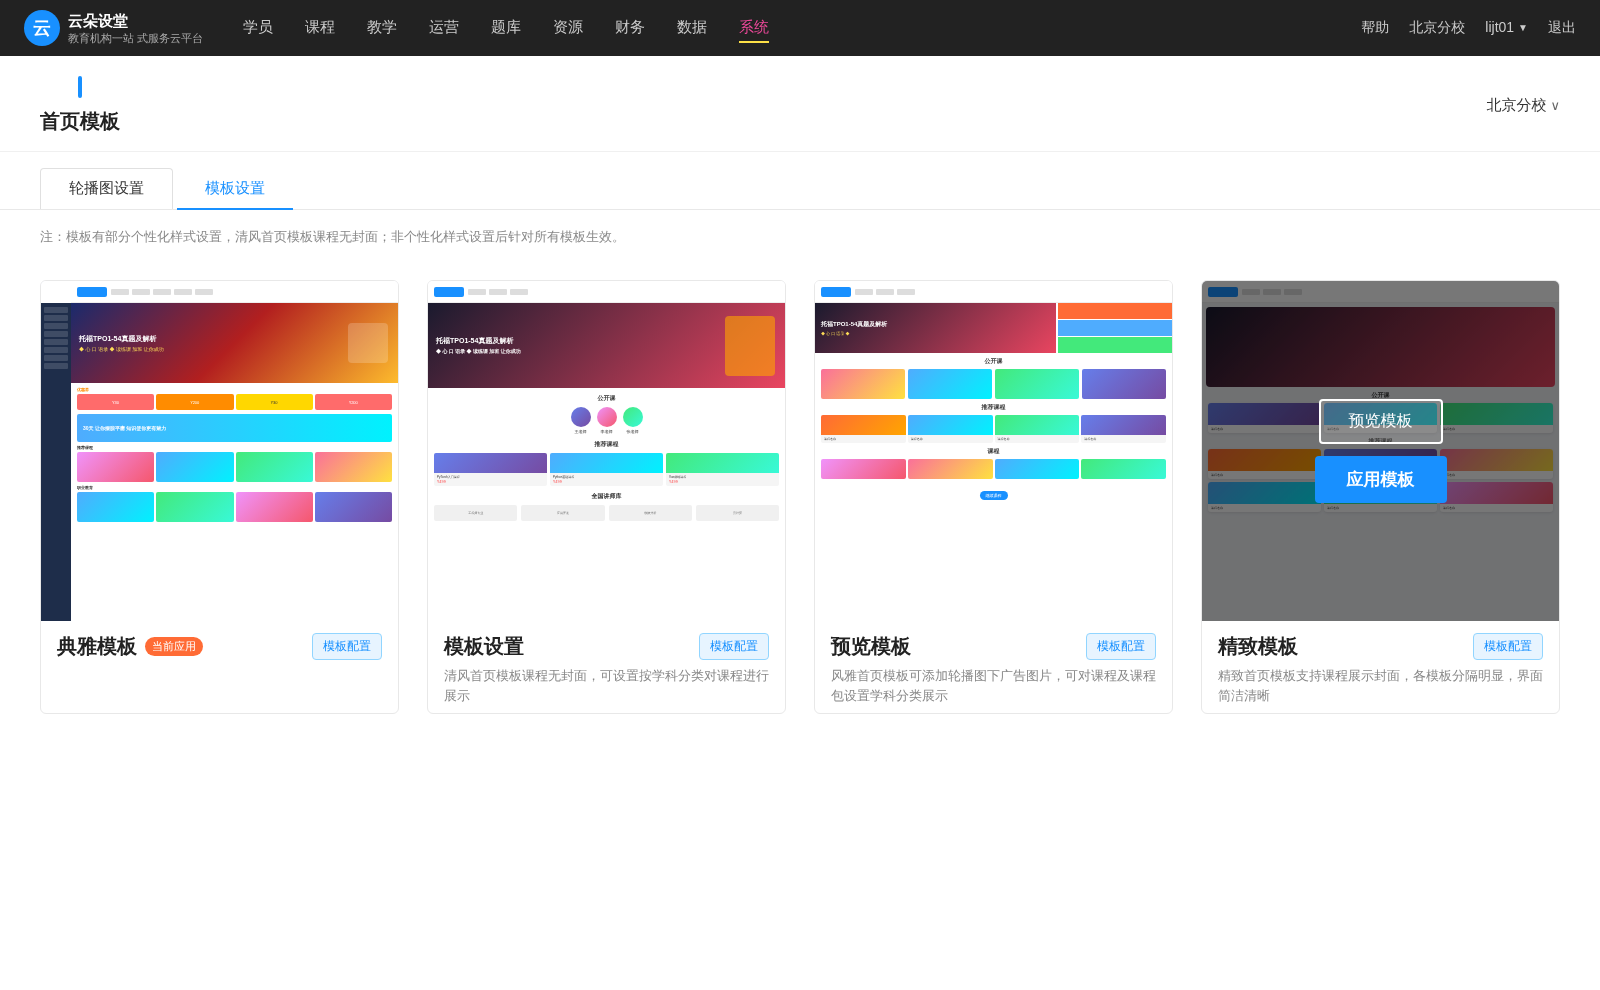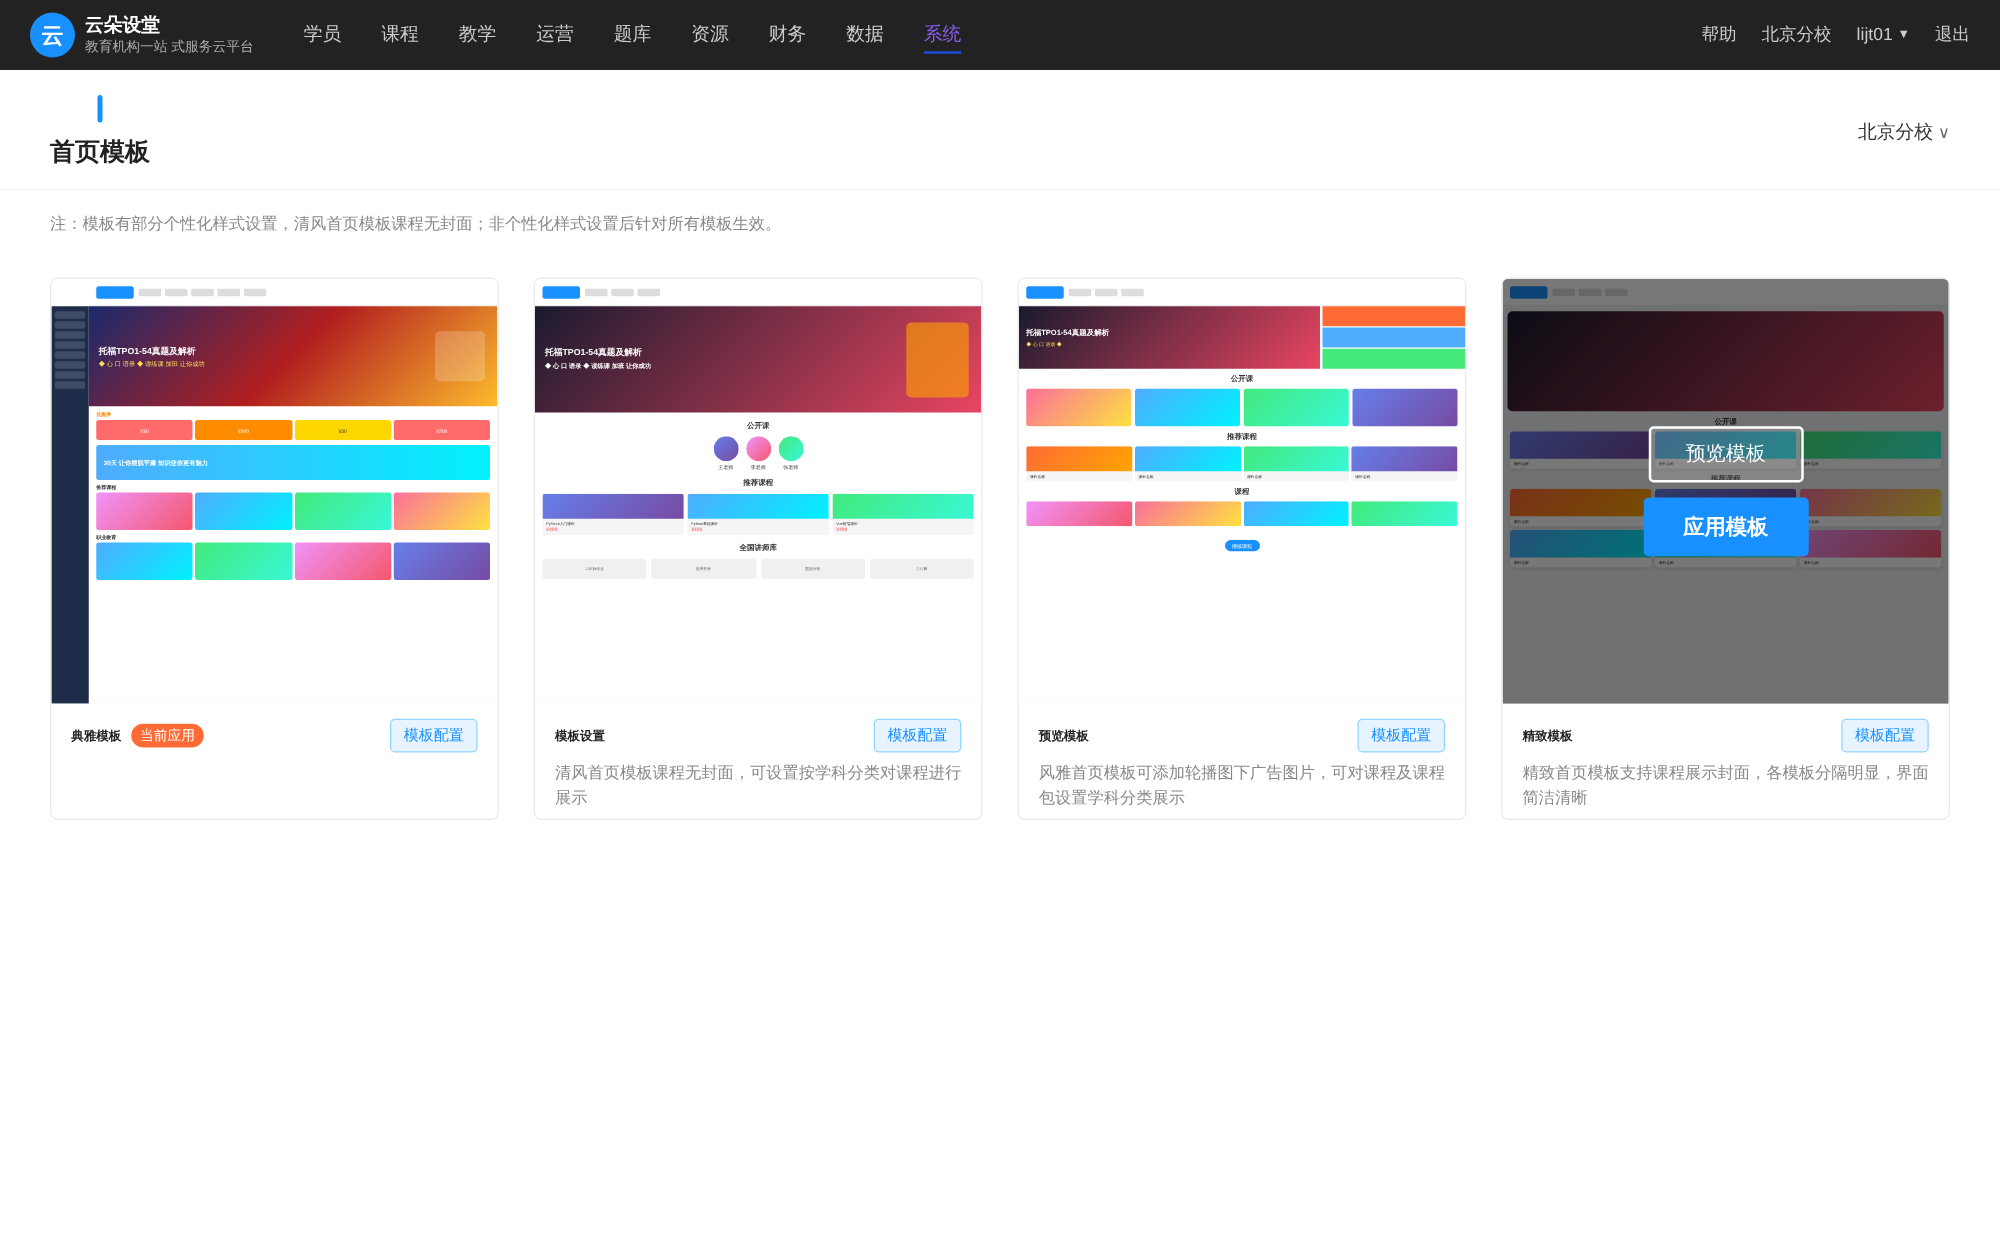--- a/index.html
+++ b/index.html
@@ -6,21 +6,21 @@
     body { font-family: 'PingFang SC', 'Microsoft YaHei', sans-serif; background: #f5f5f5; min-width: 1600px; }
 
     
     .nav { background: #222; height: 56px; display: flex; align-items: center; padding: 0 24px; }
     .nav-logo { display: flex; align-items: center; margin-right: 40px; }
     .nav-logo-icon { width: 36px; height: 36px; background: #1890ff; border-radius: 50%; display: flex; align-items: center; justify-content: center; color: #fff; font-size: 18px; font-weight: bold; margin-right: 8px; }
     .nav-logo-text { color: #fff; font-size: 13px; line-height: 1.3; }
     .nav-logo-text .line1 { font-size: 15px; font-weight: bold; }
     .nav-menu { display: flex; gap: 32px; flex: 1; }
     .nav-item { color: #ccc; font-size: 15px; cursor: pointer; padding: 4px 0; }
-    .nav-item.active { color: #8b5cf6; border-bottom: 2px solid #1d4ed8; }
+    .nav-item.active { color: #ec4899; border-bottom: 2px solid #fde047; }
     .nav-right { display: flex; align-items: flex-start; gap: 20px; }
     .nav-right-item { color: #ccc; font-size: 14px; cursor: pointer; }
     .nav-right-item.user { display: flex; align-items: center; gap: 4px; }
     .nav-right-item.user::after { content: '▼'; font-size: 10px; }
 
     
     .page { background: #fff; min-height: 934px; }
 
     
     .page-header { display: flex; align-items: center; justify-content: space-between; padding: 20px 40px 16px; border-bottom: 1px solid #f0f0f0; }
@@ -146,21 +146,21 @@
     
     .card-overlay { position: absolute; top: 0; left: 0; right: 0; bottom: 0; background: rgba(0,0,0,0.45); display: flex; flex-direction: column; align-items: center; justify-content: center; gap: 12px; opacity: 0; transition: opacity 0.2s; }
     .card:last-child .card-overlay { opacity: 1; }
     .overlay-preview-btn { background: rgba(255,255,255,0.15); border: 2px solid #fff; color: #fff; padding: 10px 28px; border-radius: 4px; font-size: 16px; cursor: pointer; }
     .overlay-apply-btn { background: #1890ff; border: none; color: #fff; padding: 12px 32px; border-radius: 4px; font-size: 17px; font-weight: bold; cursor: pointer; }
 
     
     .card-footer { padding: 12px 16px 8px; }
     .card-footer-top { display: flex; align-items: center; justify-content: space-between; margin-bottom: 6px; }
     .card-name-wrap { display: flex; align-items: center; gap: 8px; }
-    .card-name { font-size: 10px; font-weight: 600; color: #222; }
+    .card-name { font-size: 20px; font-weight: 600; color: #222; }
     .card-badge { background: #ff6b35; color: #fff; font-size: 11px; padding: 2px 7px; border-radius: 10px; }
     .card-config-btn { background: rgba(24, 144, 255, 0.1); color: #1890ff; border: 1px solid #91d5ff; padding: 4px 10px; border-radius: 4px; font-size: 12px; cursor: pointer; }
     .card-desc { font-size: 13px; color: #888; line-height: 1.5; }
 
     
     .tabs-container { padding: 0 40px; display: flex; border-bottom: 1px solid #e8e8e8; margin-top: 16px; }
     .tab-slider { padding: 10px 28px; font-size: 15px; cursor: pointer; color: #333; border: 1px solid #e0e0e0; border-bottom: none; background: #fff; border-radius: 4px 4px 0 0; margin-right: 4px; }
     .tab-active { padding: 10px 28px; font-size: 15px; cursor: pointer; color: #1890ff; border-bottom: 2px solid #1890ff; font-weight: 500; position: relative; top: 1px; }
   </style>
 </head>
@@ -197,20 +197,24 @@
 <div class="page">
 
   <div class="page-header">
     <div class="page-title-wrap">
       <div class="page-title-bar"></div>
       <h1 class="page-title">首页模板</h1>
     </div>
     <div class="branch-selector">北京分校</div>
   </div>
 
+  <div class="tabs-container">
+    <div class="tab-slider">轮播图设置</div>
+    <div class="tab-active">模板设置</div>
+  </div>
 
   <div class="note">注：模板有部分个性化样式设置，清风首页模板课程无封面；非个性化样式设置后针对所有模板生效。</div>
 
   <div class="cards-grid">
 
     <div class="card">
       <div class="card-preview">
         <div class="template-sim t1">
 
           <div class="t1-sidebar">

